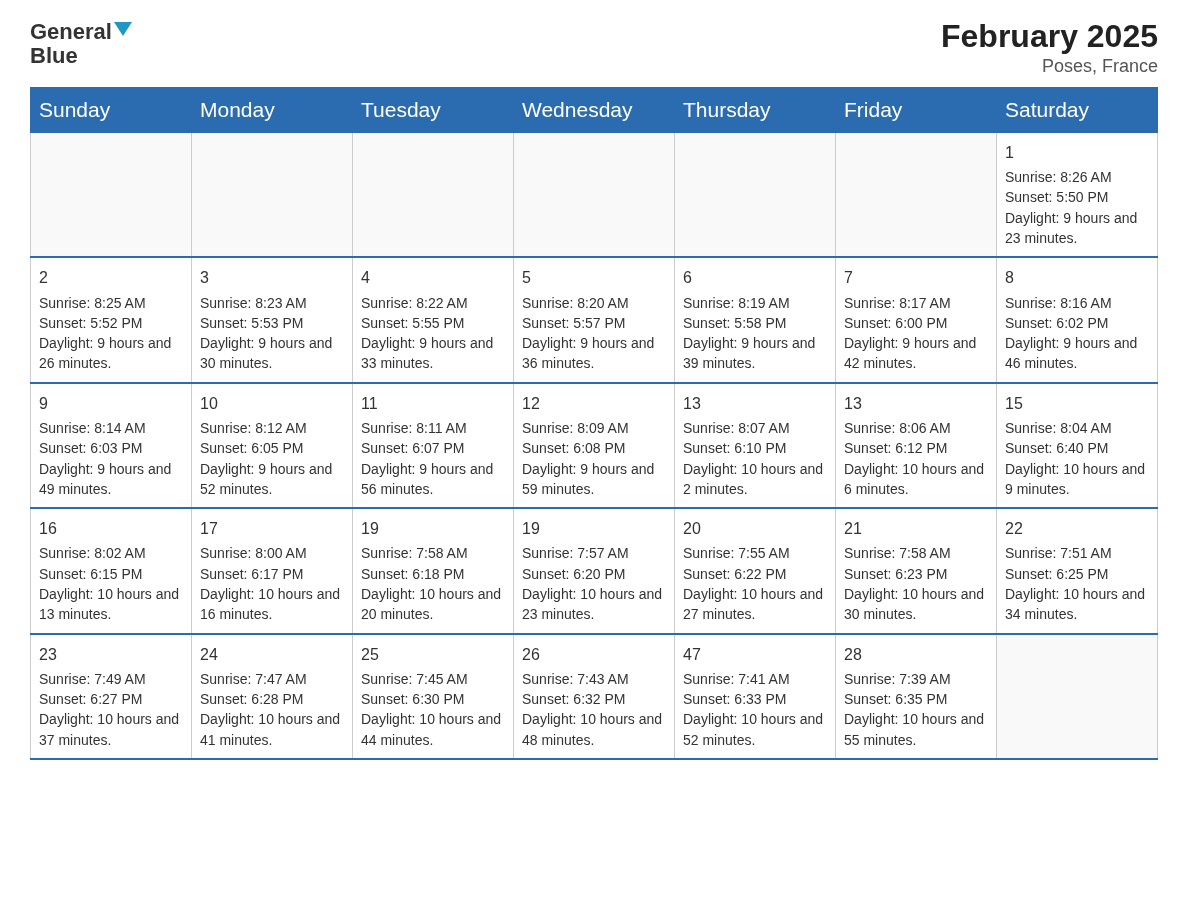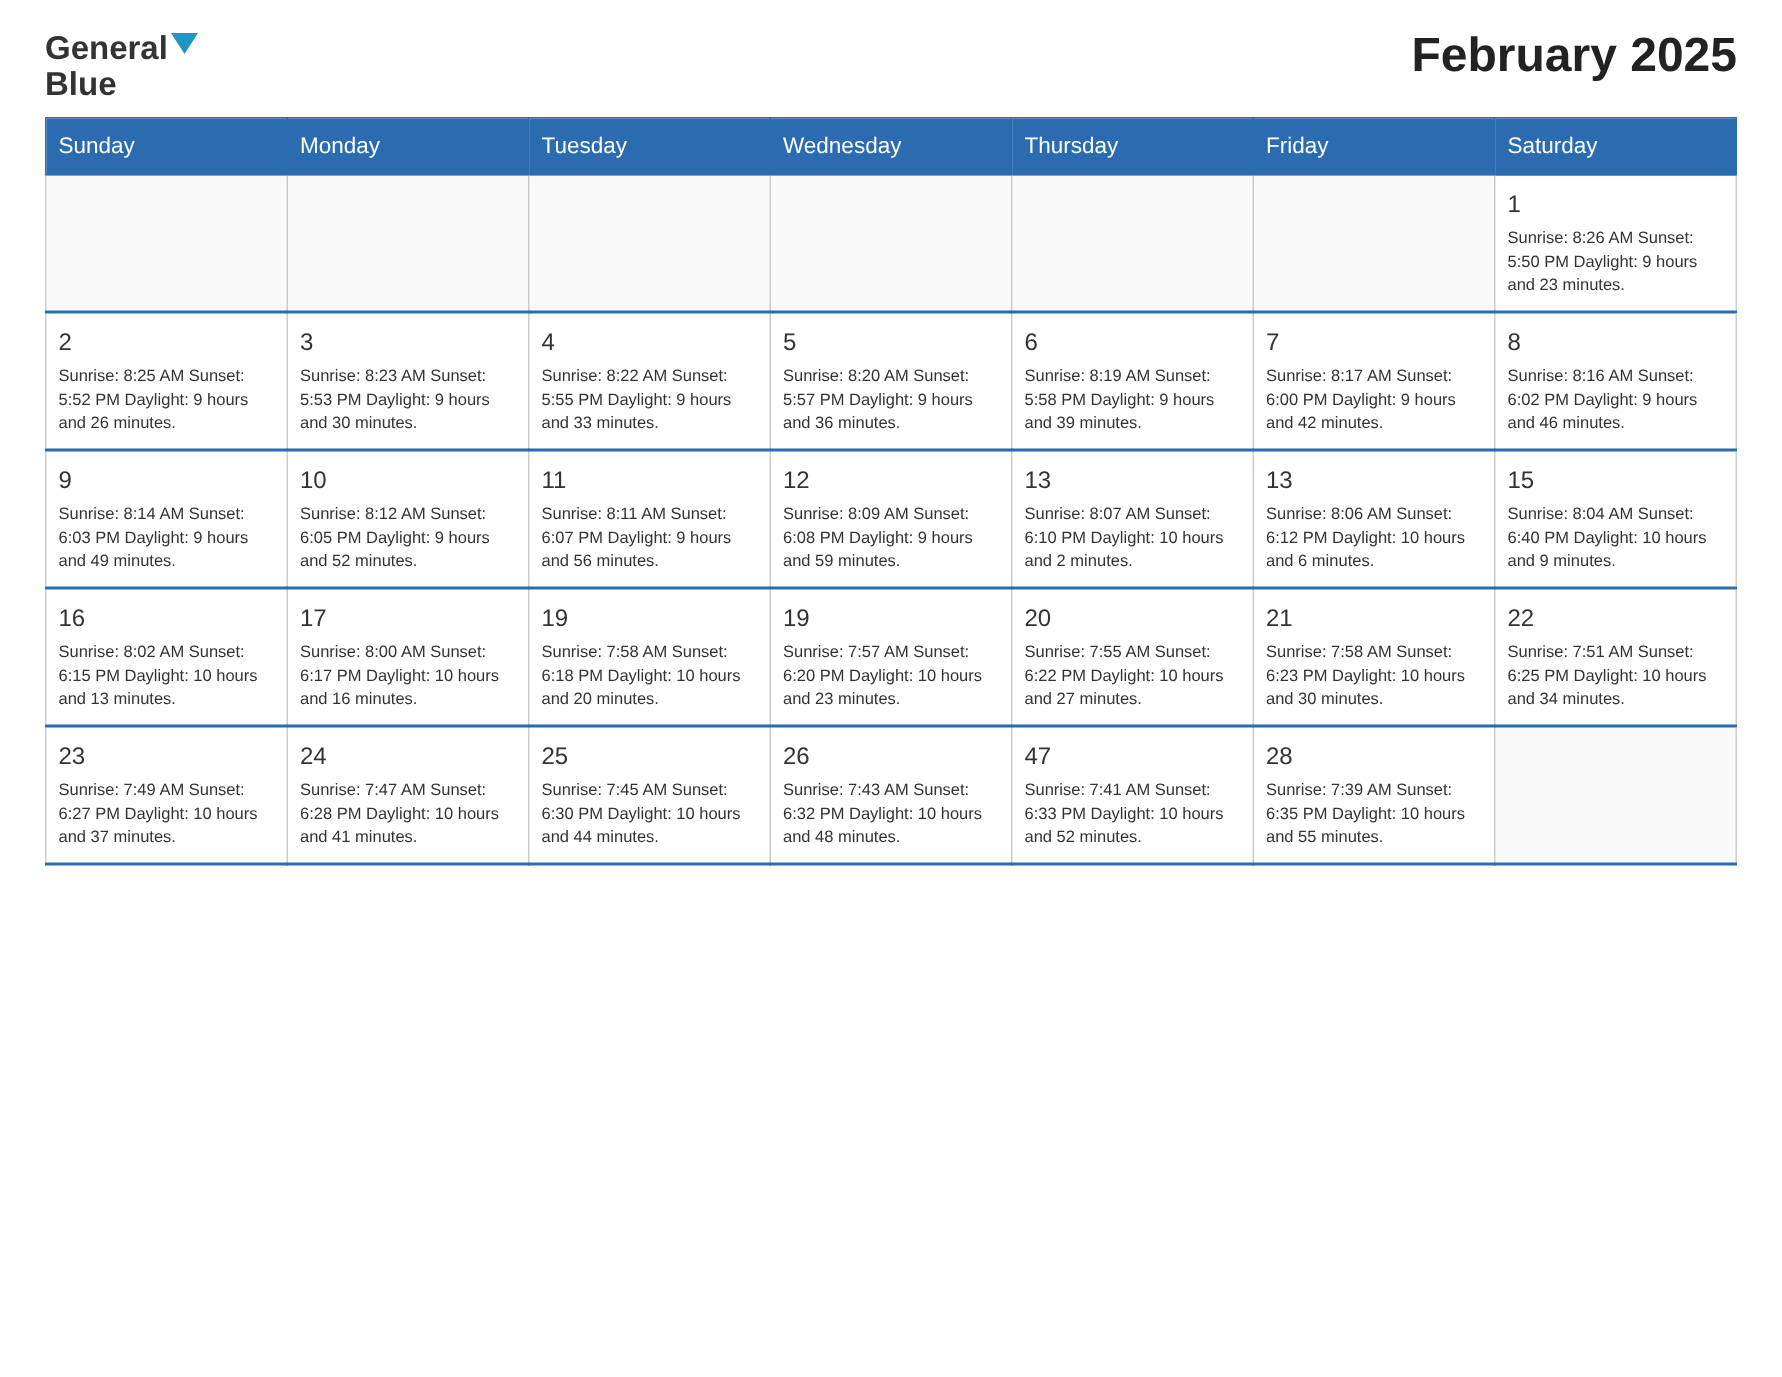--- a/index.html
+++ b/index.html
@@ -57,21 +57,21 @@
     .calendar {
       width: 100%;
       border-collapse: collapse;
       margin-top: 10px;
     }
     .calendar thead th {
       background-color: #2b6cb0;
       color: #fff;
       padding: 10px 8px;
       text-align: left;
-      font-size: 15px;
+      font-size: 21px;
       font-weight: normal;
       border: 1px solid #2b6cb0;
     }
     .calendar tbody td {
       vertical-align: top;
       padding: 8px 8px;
       border: 1px solid #ccc;
       width: 14.28%;
       min-height: 110px;
       font-size: 12.5px;
@@ -81,40 +81,41 @@
     .calendar tbody tr {
       border-bottom: 2px solid #2b6cb0;
     }
     .day-num {
       font-size: 16px;
       font-weight: normal;
       display: block;
       margin-bottom: 3px;
     }
     .day-info {
-      font-size: 11px;
+      font-size: 14px;
       color: #333;
     }
     td.empty {
       background: #f9f9f9;
     }
   </style>
 </head>
 <body>
 
 <div class="header">
   <div class="logo">
     <div style="display:flex;align-items:center;text-align:right;">
       <span class="logo-text">General</span>
       <span class="logo-triangle"></span>
     </div>
     <span class="logo-text blue">Blue</span>
   </div>
   <div class="title-area">
     <div class="month-title">February 2025</div>
+    <div class="location">Poses, France</div>
   </div>
 </div>
 
 <table class="calendar">
   <thead>
     <tr>
       <th>Sunday</th>
       <th>Monday</th>
       <th>Tuesday</th>
       <th>Wednesday</th>

